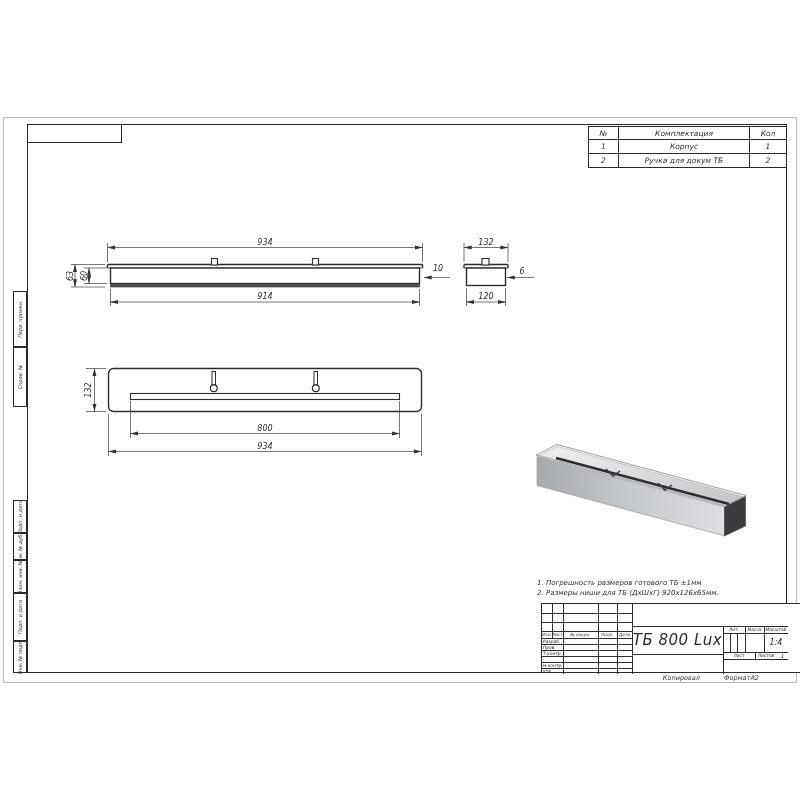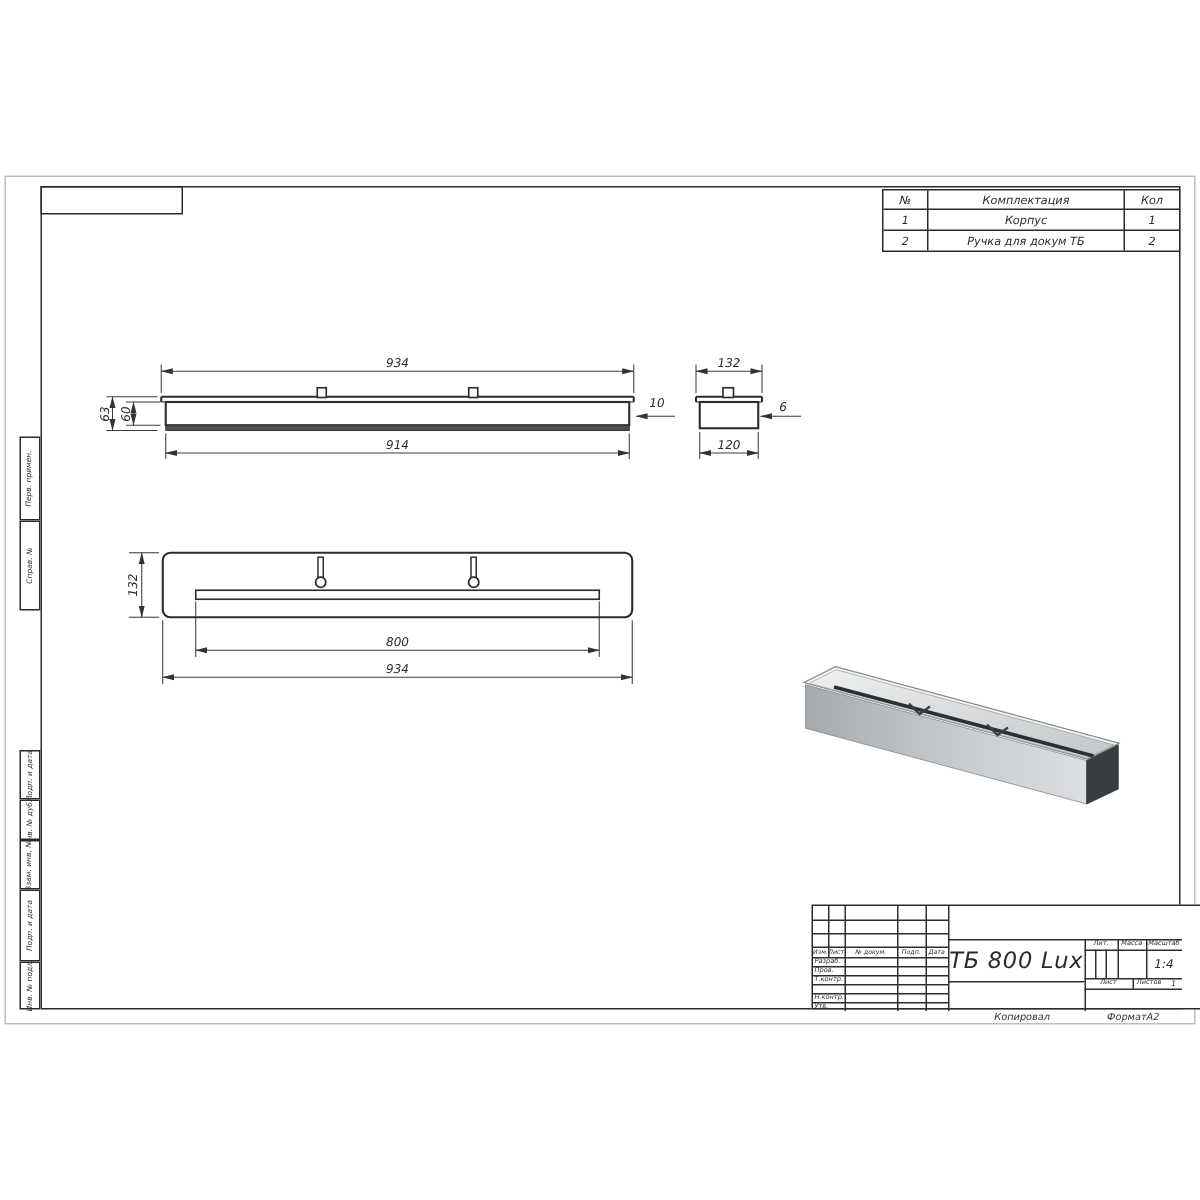--- a/index.html
+++ b/index.html
@@ -169,20 +169,24 @@
       <polygon points="536,455 557,444.5 746,495.5 725,506" fill="#f4f5f5" stroke="#85888b" stroke-width="0.8"></polygon>
       <polygon points="539.5,455.5 557.5,446.5 742.5,496.5 724.5,505.5" fill="url(#gTop)" stroke="#9da0a2" stroke-width="0.5"></polygon>
       <polygon points="537,456.5 724.5,507 724.5,536 537,485.5" fill="url(#gFront)" stroke="#7f8285" stroke-width="0.5"></polygon>
       <polygon points="724.5,507 745.5,496.5 745.5,526 724.5,536" fill="#3a3d40" stroke="#2c2f31" stroke-width="0.5"></polygon>
       <line x1="556" y1="458" x2="729" y2="504" stroke="#2d3032" stroke-width="2.4"></line>
       <path d="M606,469 L613,476 L620,471" fill="none" stroke="#3a3d40" stroke-width="1.5"></path>
       <path d="M658,483 L665,490 L672,485" fill="none" stroke="#3a3d40" stroke-width="1.5"></path>
     </g>
   </svg>
 
+  <div id="notes" class="abs">
+    <div>1. Погрешность размеров готового ТБ ±1мм</div>
+    <div>2. Размеры ниши для ТБ (ДхШхГ) 920х126х65мм.</div>
+  </div>
 
   <div id="tb" class="abs">
 
     <div class="ln" style="left:10px;top:0;width:1px;height:34px"></div>
     <div class="ln" style="left:21px;top:0;width:1px;height:70px"></div>
     <div class="ln" style="left:56px;top:0;width:1px;height:70px"></div>
     <div class="ln" style="left:75px;top:0;width:1px;height:70px"></div>
     <div class="ln" style="left:90px;top:0;width:1px;height:70px"></div>
     <div class="ln" style="left:0;top:9px;width:90px;height:1px"></div>
     <div class="ln" style="left:0;top:18px;width:90px;height:1px"></div>
@@ -219,18 +223,18 @@
     <div class="tbt" style="left:181px;top:22px;width:22px;height:7px;font-size:4.4px">Лит.</div>
     <div class="tbt" style="left:203px;top:22px;width:19px;height:7px;font-size:4.4px">Масса</div>
     <div class="tbt" style="left:222px;top:22px;width:24px;height:7px;font-size:4.4px">Масштаб</div>
     <div class="tbt" style="left:222px;top:29px;width:24px;height:19px;font-size:8px">1:4</div>
     <div class="tbt" style="left:181px;top:48px;width:32px;height:7px;font-size:4.4px">Лист</div>
     <div class="tbt" style="left:213px;top:48px;width:22px;height:7px;font-size:4.4px">Листов</div>
     <div class="tbt" style="left:235px;top:48px;width:11px;height:7px;font-size:5px">1</div>
   </div>
 
   <div class="abs foot" style="left:620px;width:80px;text-align:right">Копировал</div>
-  <div class="abs foot" style="left:724px;width:63px;display:flex;justify-content:center">
+  <div class="abs foot" style="left:724px;width:63px;display:flex;justify-content:flex-start">
     <span>Формат</span>
     <span>А2</span>
   </div>
 
 </div>
 
 </body></html>

